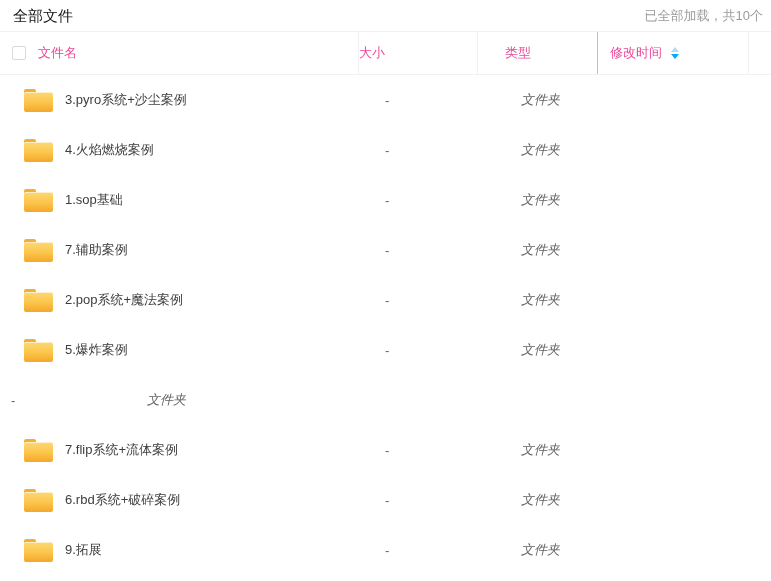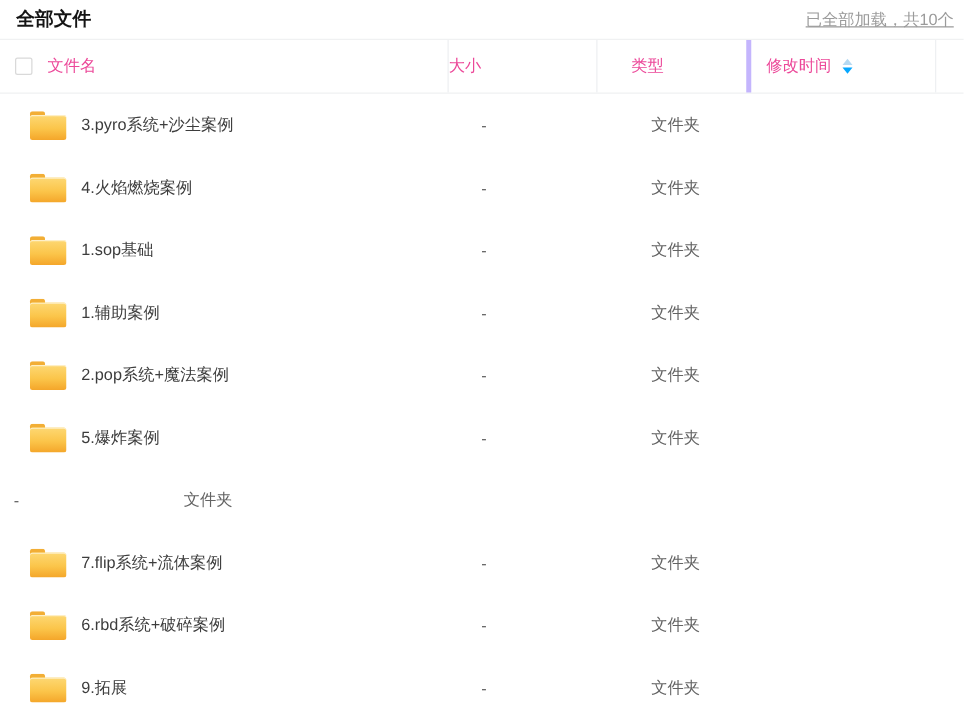--- a/index.html
+++ b/index.html
@@ -9,34 +9,34 @@
     background: #ffffff;
     font-family: "Liberation Sans", "DejaVu Sans", sans-serif;
     color: #404040;
   }
 
   
   .page-header {
     display: flex; justify-content: space-between; align-items: flex-start;
     padding: 7px 8px 0 13px; height: 31px;
   }
-  .page-title { font-size: 15px; font-weight: bold; color: #141414; line-height: 18px; }
-  .load-status { font-size: 13px; color: #9b9b9b; line-height: 16px; padding-top: 1px; text-decoration: underline; }
+  .page-title { font-size: 15px; font-weight: normal; color: #141414; line-height: 18px; }
+  .load-status { font-size: 13px; color: #9b9b9b; line-height: 16px; padding-top: 1px; }
 
   
   .list-header {
     display: flex; align-items: stretch; height: 44px;
     border-top: 1px solid #f0f1f2; border-bottom: 1px solid #f0f1f2;
     font-size: 13px; color: #ec4899;
   }
   .hcol { display: flex; align-items: center; }
   .hcol-name { width: 358px; }
   .hcol-size { width: 119px; border-left: 1px solid #eef0f2; padding-left: 0; text-align: right; }
   .hcol-type { width: 120px; border-left: 1px solid #eef0f2; padding-left: 27px; }
-  .hcol-time { width: 151px; border-left: 4px solid #c4b5fd; padding-left: 12px; }
+  .hcol-time { width: 151px; border-left: 1px solid #c4b5fd; padding-left: 12px; }
   .hcol-end  { flex: 1; border-left: 1px solid #eef0f2; }
   .hcol .hlabel { cursor: pointer; }
 
   .checkbox {
     width: 14px; height: 14px; margin-left: 12px; flex: none;
     border: 1px solid #d9d9d9; border-radius: 2px; background: #fff;
     cursor: pointer;
   }
   .hcol-name .hlabel { margin-left: 12px; }
 
@@ -50,21 +50,21 @@
     width: 0; height: 0;
     border-left: 4px solid transparent; border-right: 4px solid transparent;
     border-top: 5px solid #06a7ff;
   }
 
   
   .file-list { }
   .file-row { display: flex; align-items: center; height: 50px; font-size: 13px; cursor: default; gap: 16px; }
   .cell-name { width: 358px; display: flex; align-items: center; overflow: hidden; }
   .cell-size { width: 119px; padding-left: 11px; color: #636363; }
-  .cell-type { width: 120px; padding-left: 12px; color: #636363; }
+  .cell-type { width: 120px; padding-left: 12px; color: #636363; font-style: italic; }
   .cell-time { flex: 1; padding-left: 13px; color: #636363; }
 
   .folder-icon { position: relative; width: 29px; height: 23px; margin-left: 24px; flex: none; cursor: pointer; }
   .folder-icon .tab {
     position: absolute; top: 0; left: 0; width: 12px; height: 8px;
     background: #f2ae35; border-radius: 2px 2px 0 0;
   }
   .folder-icon .body {
     position: absolute; left: 0; right: 0; top: 3px; bottom: 0;
     background: linear-gradient(180deg, #fdd873 0%, #fbc54a 55%, #f4a62a 100%);
@@ -142,21 +142,21 @@
     <div class="cell-type">文件夹</div>
     <div class="cell-time"></div>
   </div>
 
   <div class="file-row">
     <div class="cell-name">
       <span class="folder-icon">
           <span class="tab"></span>
           <span class="body"></span>
         </span>
-      <span class="file-name">1.辅助案例</span>
+      <span class="file-name">7.辅助案例</span>
     </div>
     <div class="cell-size">-</div>
     <div class="cell-type">文件夹</div>
     <div class="cell-time"></div>
   </div>
 
   <div class="file-row">
     <div class="cell-name">
       <span class="folder-icon">
           <span class="tab"></span>

